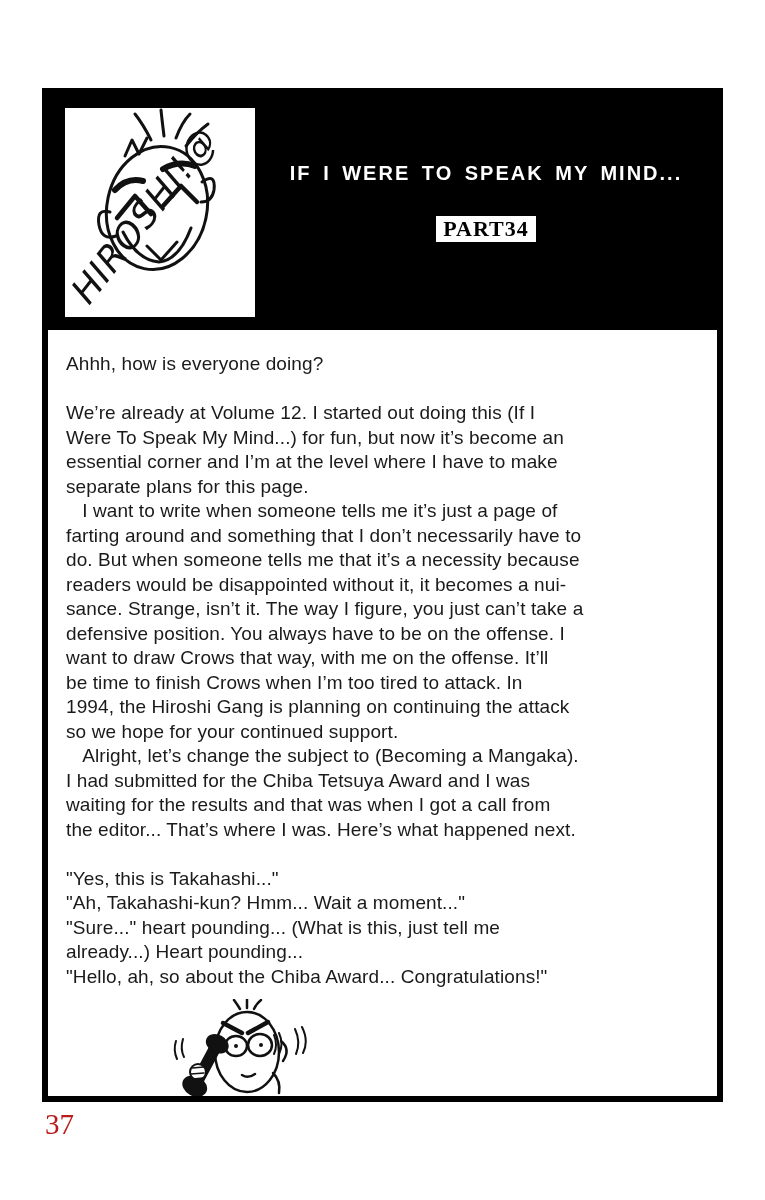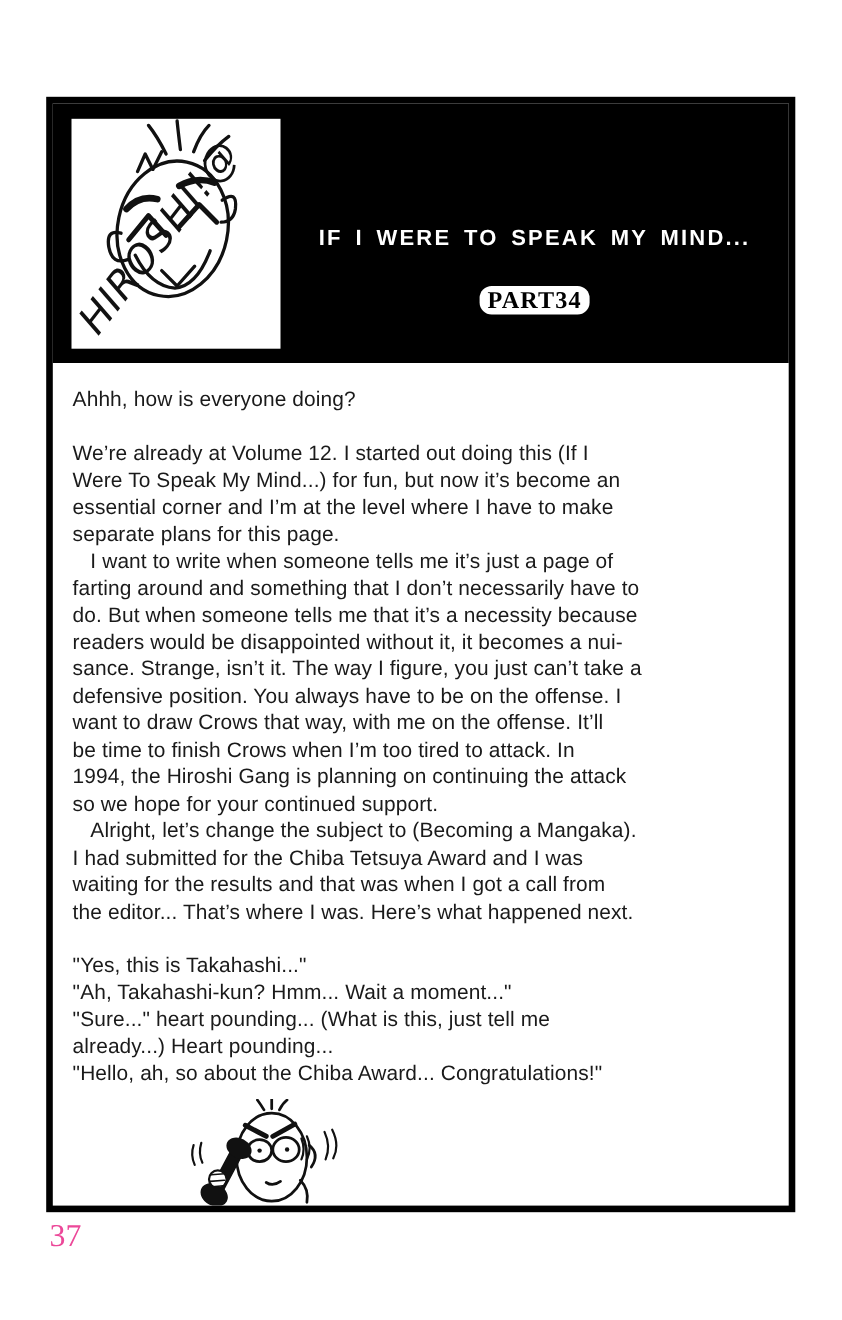--- a/index.html
+++ b/index.html
@@ -16,44 +16,44 @@
   }
   .doodle-box{
     position:absolute;left:17px;top:14px;width:190px;height:209px;
     background:#ffffff;overflow:hidden;
   }
   .doodle-box svg{display:block;width:100%;height:100%;}
   .title-wrap{
     position:absolute;left:207px;right:0;top:0;height:236px;text-align:center;
   }
   .feature-title{
-    margin-top:112px;color:#ffffff;font-size:20px;font-weight:bold;
+    margin-top:68px;color:#ffffff;font-size:20px;font-weight:bold;
     letter-spacing:2px;word-spacing:4px;white-space:nowrap;
   }
   .part-badge{
     display:inline-block;margin-top:13px;background:#ffffff;color:#000;
     font-family:"Liberation Serif","DejaVu Serif",serif;font-weight:bold;
-    font-size:22px;letter-spacing:1px;line-height:26px;padding:0 7px;border-radius:11px;
+    font-size:22px;letter-spacing:1px;line-height:26px;padding:0 7px;
   }
   .note-body{
     position:absolute;left:0;right:0;top:236px;bottom:0;
     padding:22px 27px 0 18px;box-sizing:border-box;
   }
   .text-block{
     white-space:pre-wrap;font-size:19px;line-height:24.5px;
     letter-spacing:0.1px;color:#1a1a1a;
   }
   .gap-above{margin-top:24.5px;}
   .phone-doodle{
     position:absolute;left:112px;bottom:0;width:150px;height:97px;
   }
   .phone-doodle svg{display:block;width:100%;height:100%;}
   .page-number{
     position:absolute;left:45px;top:1108px;
-    font-family:"Liberation Serif","DejaVu Serif",serif;font-size:29px;color:#ec4899;
+    font-family:"Liberation Serif","DejaVu Serif",serif;font-size:29px;color:#b91c1c;
   }
 </style>
 </head>
 <body>
 
 <div class="page">
 
   <div class="panel">
 
     <div class="panel-header">

